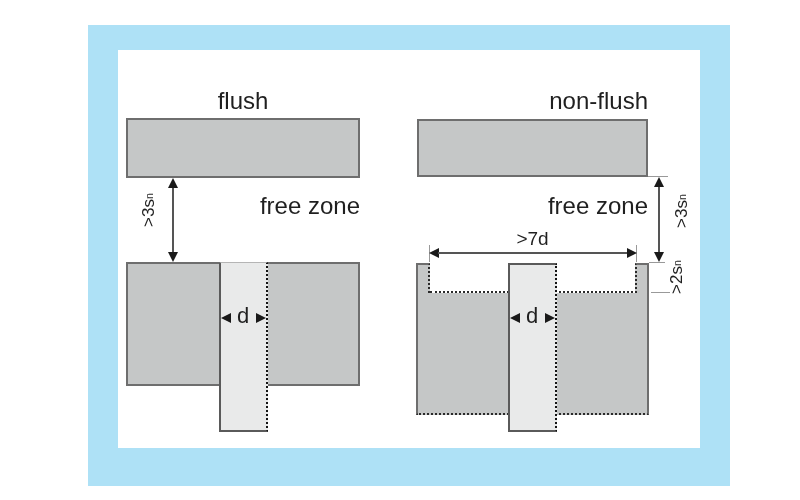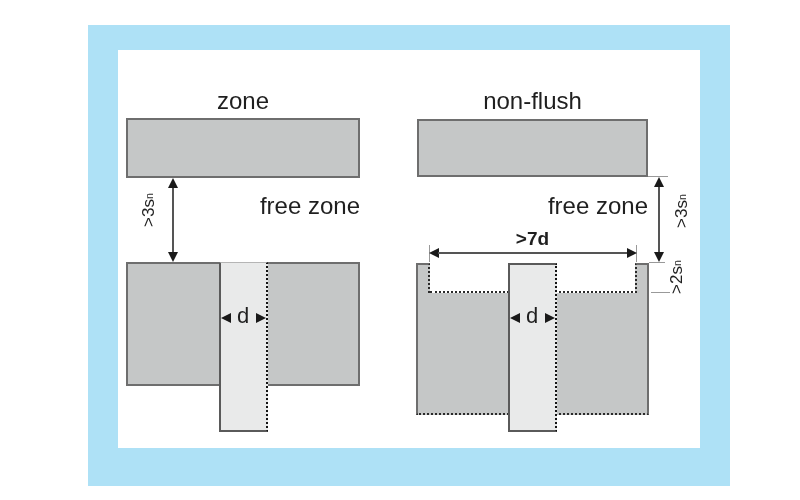--- a/index.html
+++ b/index.html
@@ -4,21 +4,21 @@
 <style>
   html,body{margin:0;padding:0;background:#ffffff;}
   #stage{position:relative;width:800px;height:500px;background:#ffffff;overflow:hidden;
          font-family:"Liberation Sans",sans-serif;color:#1f1f1f;}
   .abs{position:absolute;}
   .metal{background:#c5c7c7;border:2px solid #6e6e6e;box-sizing:border-box;}
   .rim{background:#c5c7c7;box-sizing:border-box;}
   .sensor{background:#e9eaea;box-sizing:border-box;}
   .title{font-size:24px;text-align:center;line-height:1.1;}
   .freezone{font-size:24px;text-align:right;line-height:1.1;}
-  .dimlabel{font-size:19px;text-align:center;line-height:1.1;font-weight:bold;}
+  .dimlabel{font-size:19px;text-align:center;line-height:1.1;}
   .dlabel{font-size:22px;text-align:center;line-height:1.1;}
   .vlabel{display:flex;align-items:center;justify-content:center;
           transform:rotate(-90deg);font-size:17px;white-space:nowrap;}
   sub{font-size:0.62em;}
   .shaft{background:#555555;}
   .leader{background:#999999;}
   .tri{width:0;height:0;}
   .tri-up{border-left:5px solid transparent;border-right:5px solid transparent;border-bottom:10px solid #1a1a1a;}
   .tri-down{border-left:5px solid transparent;border-right:5px solid transparent;border-top:10px solid #1a1a1a;}
   .tri-left{border-top:5px solid transparent;border-bottom:5px solid transparent;border-right:10px solid #1a1a1a;}
@@ -27,21 +27,21 @@
 </style>
 </head>
 <body>
 
 <div id="stage">
 
   <div class="abs" style="left:88px;top:25px;width:642px;height:461px;background:#aee1f6;">
     <div class="abs" style="left:30px;top:25px;width:582px;height:398px;background:#ffffff;"></div>
   </div>
 
-  <div class="abs title z5" style="left:126px;top:88px;width:234px;">zone</div>
+  <div class="abs title z5" style="left:126px;top:88px;width:234px;">flush</div>
 
   <div class="abs metal z2" style="left:126px;top:118px;width:234px;height:60px;"></div>
 
   <div class="abs tri tri-up z4" style="left:168px;top:178px;"></div>
   <div class="abs shaft z4" style="left:172px;top:188px;width:2px;height:64px;"></div>
   <div class="abs tri tri-down z4" style="left:168px;top:252px;"></div>
   <div class="abs vlabel z5" style="left:121px;top:182px;width:56px;height:56px;">
     <span>&gt;3s</span>
       <sub>n</sub>
   </div>
@@ -51,21 +51,21 @@
   <div class="abs metal z1" style="left:126px;top:262px;width:234px;height:124px;"></div>
 
   <div class="abs sensor z3" style="left:219px;top:262px;width:49px;height:170px;
               border-top:1px solid #b5b5b5;border-left:2px solid #5a5a5a;
               border-right:2px dotted #141414;border-bottom:2px solid #5a5a5a;"></div>
 
   <div class="abs tri tri-left z4" style="left:221px;top:313px;"></div>
   <div class="abs dlabel z5" style="left:227px;top:304px;width:32px;">d</div>
   <div class="abs tri tri-right z4" style="left:256px;top:313px;"></div>
 
-  <div class="abs title z5" style="left:417px;top:88px;width:231px;">non-flush</div>
+  <div class="abs title z5" style="left:417px;top:88px;width:231px;text-align:right;">non-flush</div>
 
   <div class="abs metal z2" style="left:417px;top:119px;width:231px;height:58px;"></div>
 
   <div class="abs leader z4" style="left:648px;top:176px;width:20px;height:1px;"></div>
 
   <div class="abs tri tri-up z4" style="left:654px;top:177px;"></div>
   <div class="abs shaft z4" style="left:658px;top:187px;width:2px;height:65px;"></div>
   <div class="abs tri tri-down z4" style="left:654px;top:252px;"></div>
   <div class="abs vlabel z5" style="left:654px;top:183px;width:56px;height:56px;">
     <span>&gt;3s</span>

